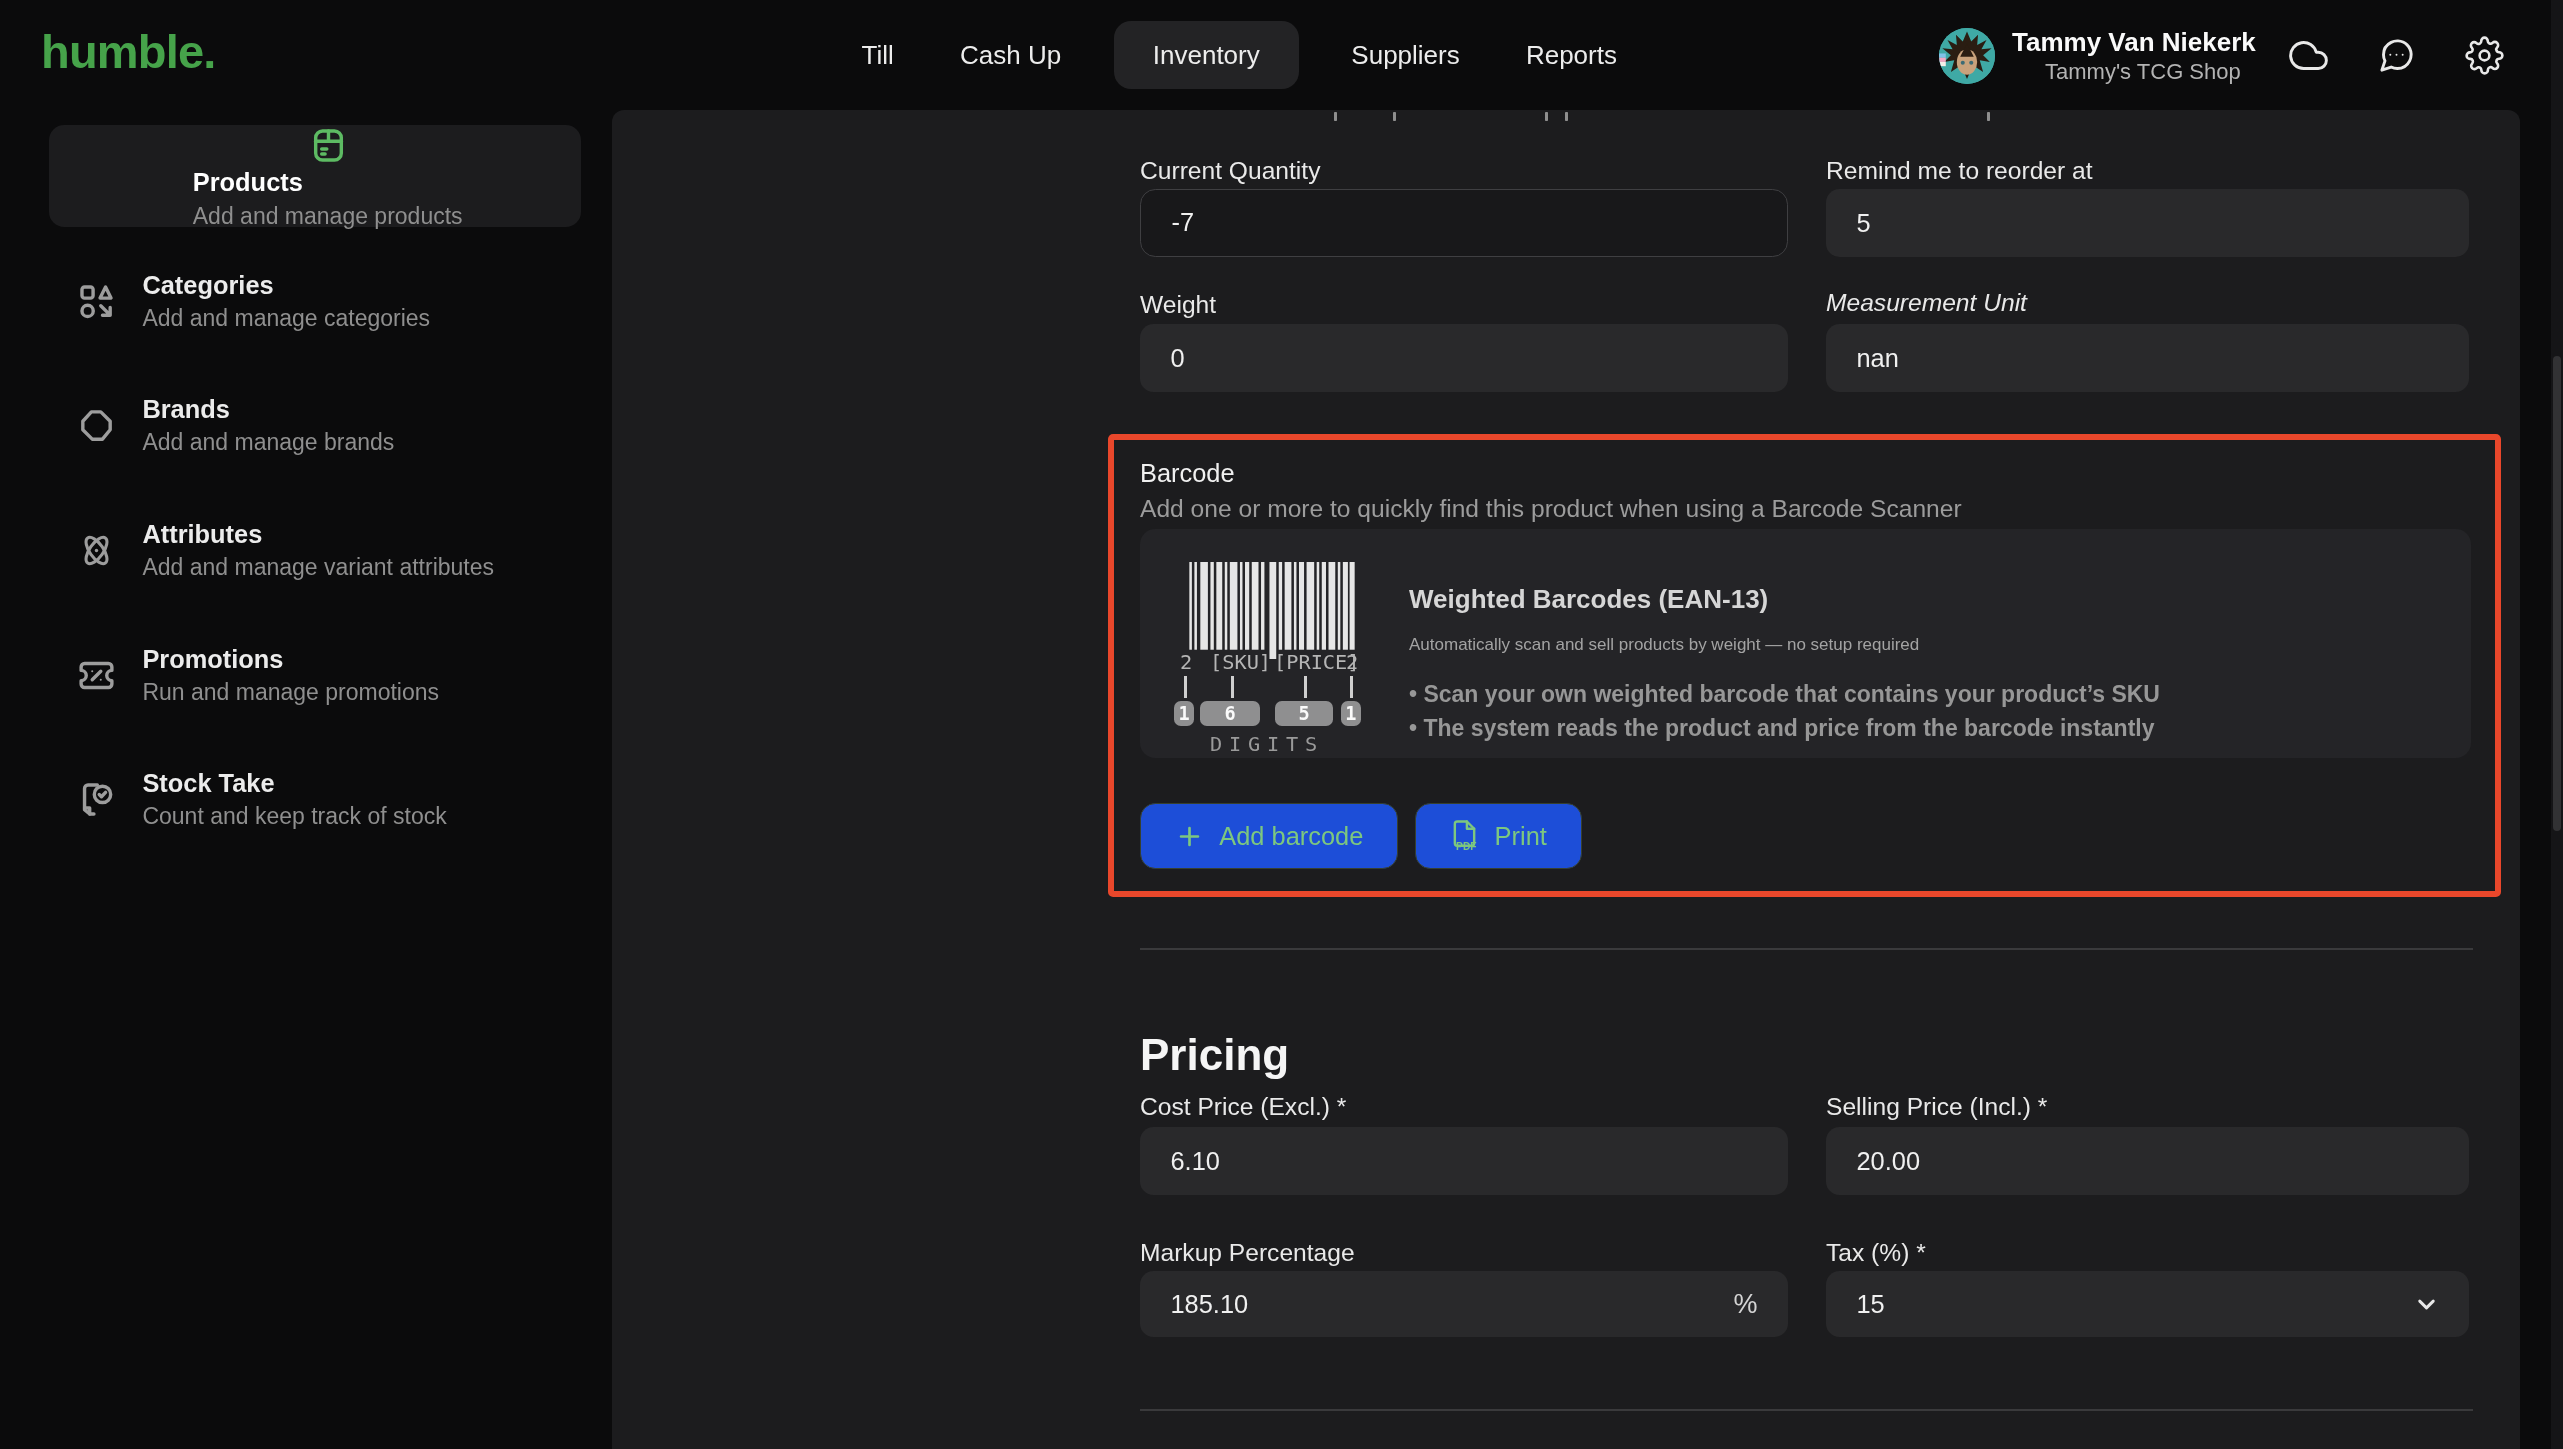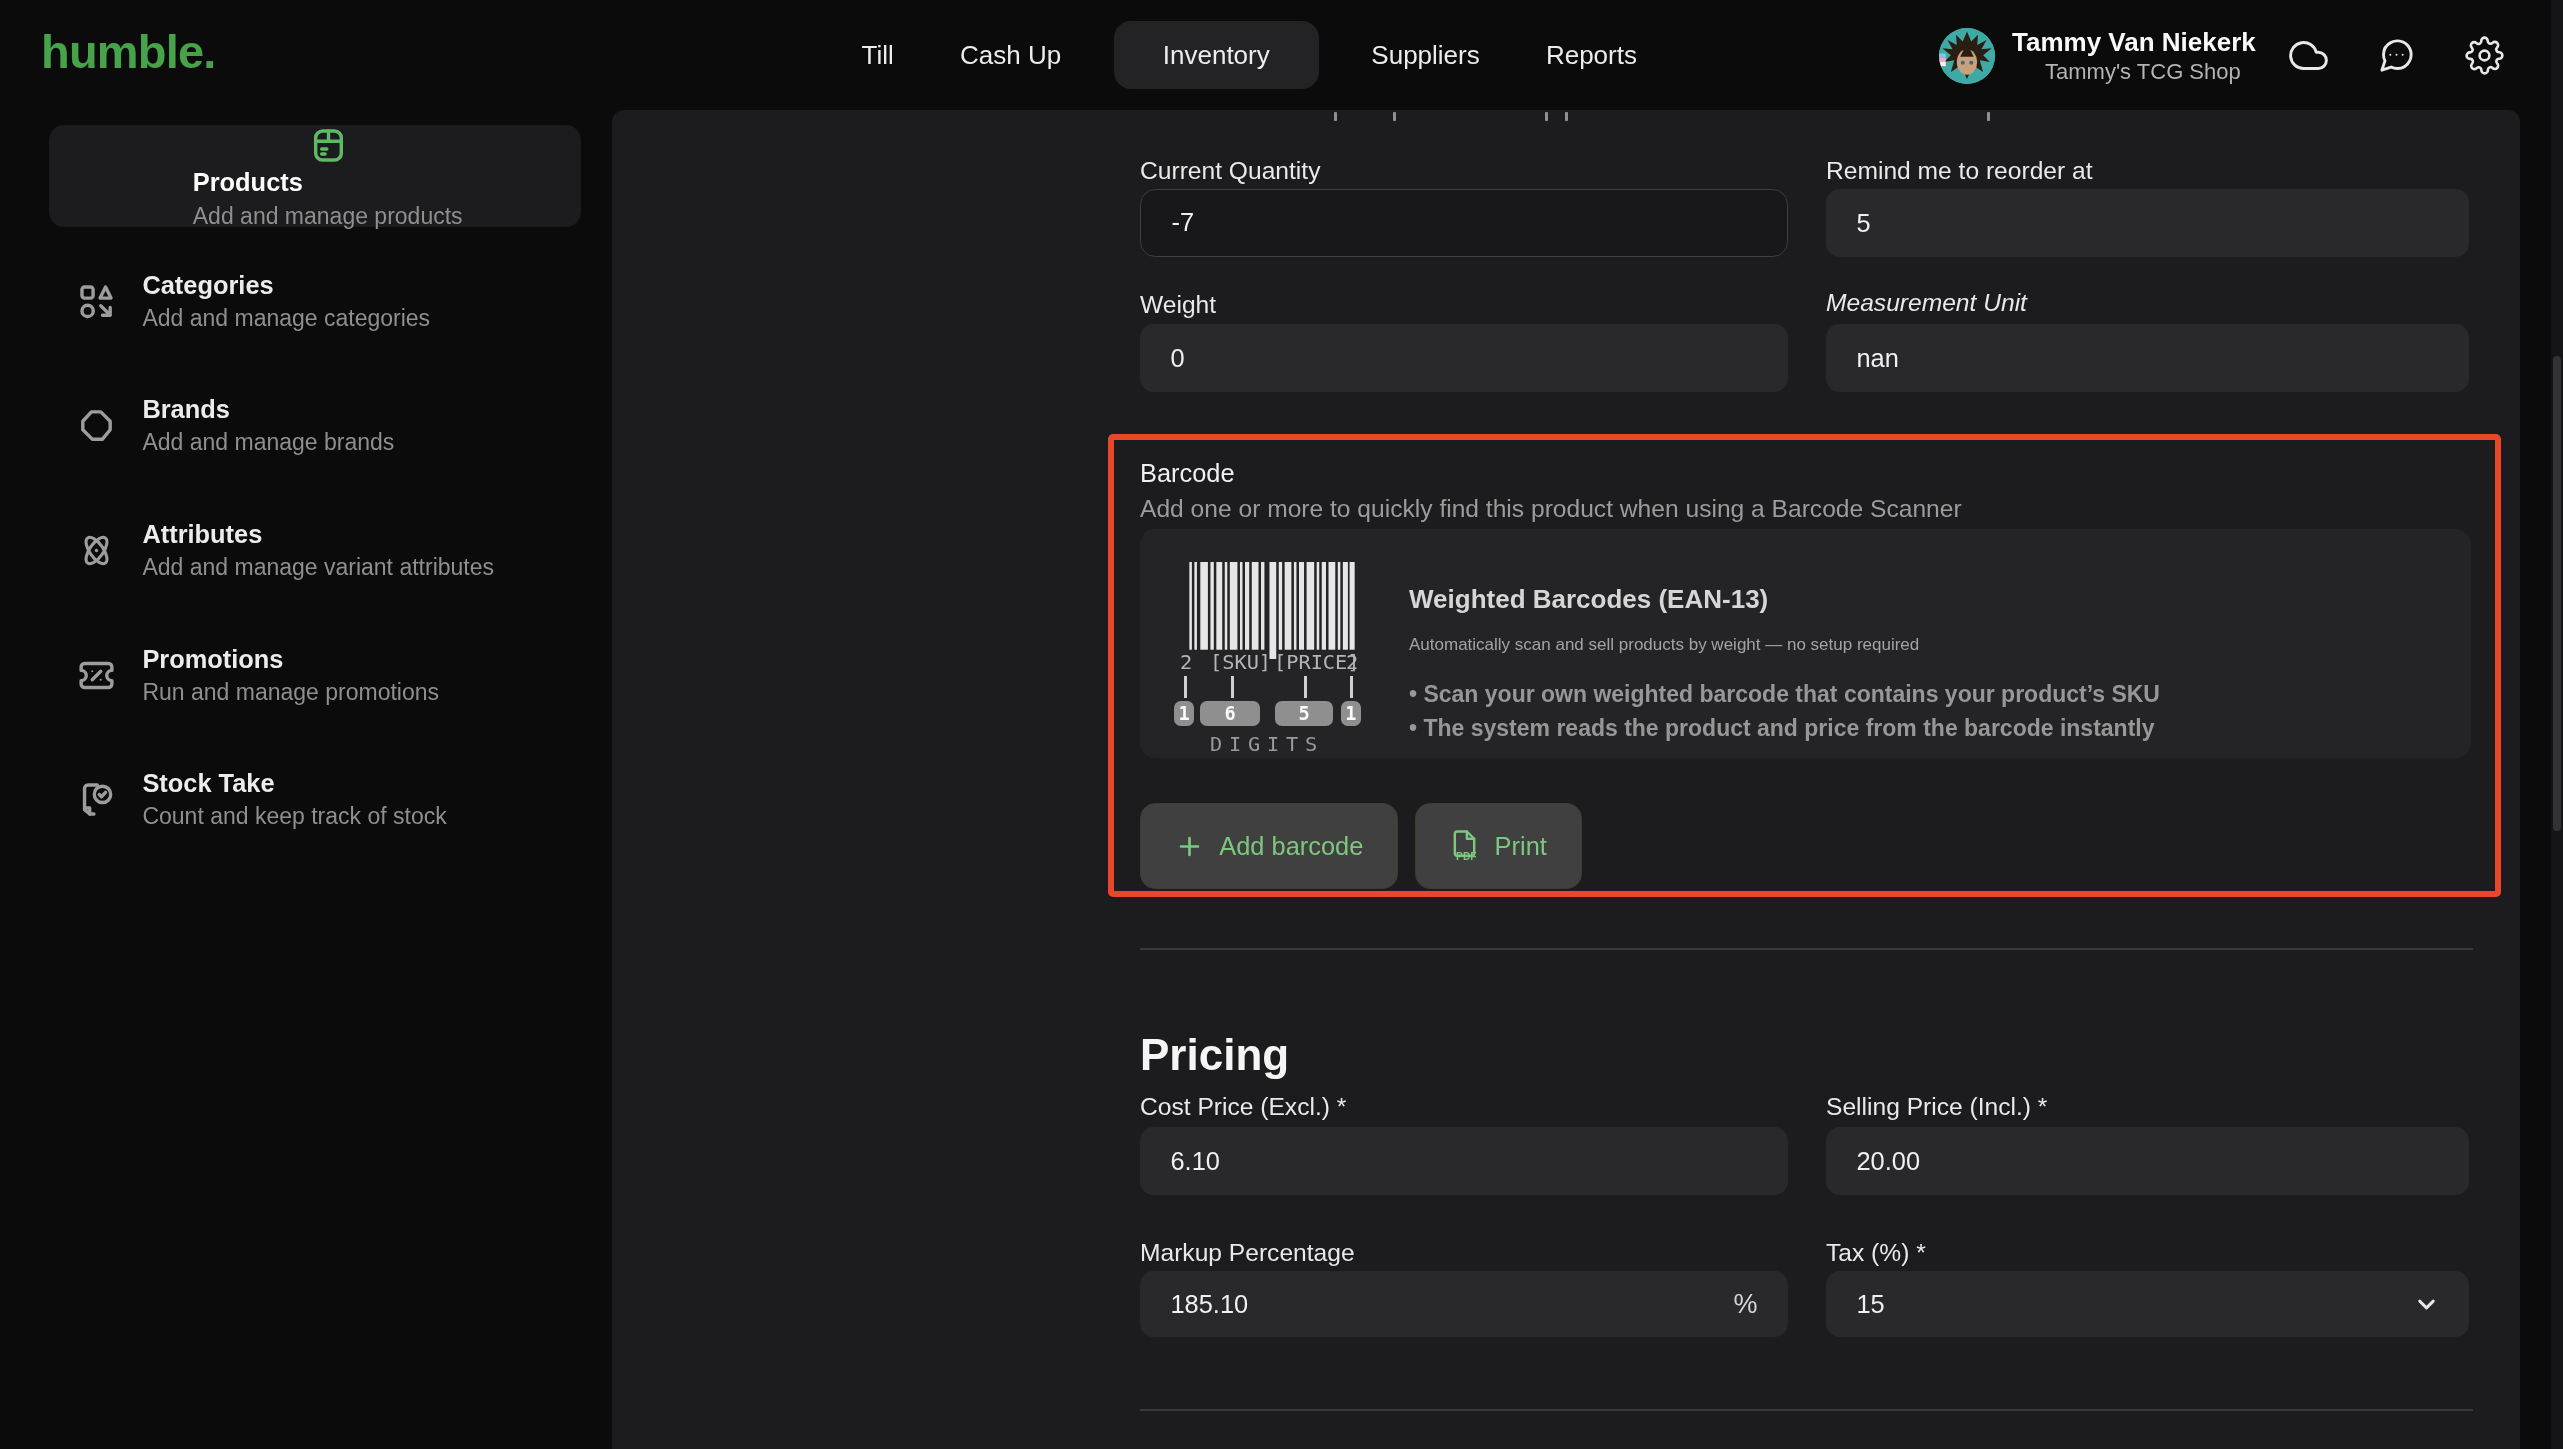--- a/index.html
+++ b/index.html
@@ -8,21 +8,21 @@
     position:relative; width:2563px; height:1449px; overflow:hidden;
     background:#0b0b0c; font-family:"Liberation Sans", sans-serif; color:#f2f2f2;
   }
   
   .header { position:absolute; left:0; top:0; width:2563px; height:110px; }
   .logo { position:absolute; left:41px; top:24px; font-size:47px; font-weight:700;
           letter-spacing:-0.8px; color:#46a34a; }
   .nav { position:absolute; left:848px; top:0; height:110px; display:flex; align-items:center; gap:39px; }
   .nav-item { font-size:26px; color:#ececec; padding:0 13.6px; height:68px; line-height:68px;
               border-radius:17px; cursor:pointer; white-space:nowrap; }
-  .nav-item.active { background:#232325; padding:0 49px; }
+  .nav-item.active { background:#232325; padding:0 39px; }
   .user { position:absolute; left:1939px; top:27px; display:flex; align-items:center; }
   .avatar { position:relative; width:56px; height:56px; border-radius:50%; overflow:hidden; background:#3fa9a5; flex:0 0 56px; }
   .avatar svg { position:absolute; left:0; top:0; }
   .user-text { margin-left:17px; }
   .user-name { font-size:26px; font-weight:700; color:#fafafa; line-height:30.5px; }
   .user-shop { font-size:22px; color:#b3b3b3; line-height:27px;margin-left:33px; }
   .header-icons { position:absolute; left:2289px; top:0; height:110px; display:flex; align-items:center; gap:49px; }
   .hicon { width:39px; height:39px; color:#e8e8e8; cursor:pointer; }
   
   .sidebar { position:absolute; left:0; top:110px; width:612px; height:1339px; }
@@ -63,21 +63,21 @@
            color:#fafafa; font-family:"DejaVu Sans Mono", monospace; font-size:18.6px; font-weight:700;
            line-height:25.4px; text-align:center; }
   .digits { position:absolute; left:0; top:170px; width:186px; text-align:center;
             font-family:"DejaVu Sans Mono", monospace; font-size:20.3px; letter-spacing:6.8px; color:#9a9a9a; }
   .info { position:absolute; left:269px; top:53px; width:1034px; }
   .info-title { font-size:26px; font-weight:700; color:#d6d6d6; line-height:34px; }
   .info-sub { font-size:17px; color:#a3a3a3; line-height:34px; margin-top:12px; }
   .info-bullets { margin-top:15.3px; }
   .info-bullets div { font-size:23px; font-weight:700; color:#979797; line-height:34px; }
   .btn-row { position:absolute; top:693px; left:0; display:flex; gap:17px; }
-  .gbtn { height:86px; border-radius:15.3px; background:#404040; border:1.7px solid #36402f;
+  .gbtn { height:66px; border-radius:15.3px; background:#1d4ed8; border:1.7px solid #36402f;
           display:flex; align-items:center; gap:15.3px; padding:0 34px; cursor:pointer;
           color:#7dc77f; font-size:25.4px; white-space:nowrap; }
   .gbtn svg { flex:0 0 auto; }
   .divider { position:absolute; left:0; width:1333px; height:1.7px; background:#3a3a3c; }
   .pricing-title { position:absolute; top:920px; left:0; font-size:44px; font-weight:700; color:#f5f5f5; }
   
   .scroll-track { position:absolute; right:0; top:0; width:12px; height:1449px; background:#151517; }
   .scroll-thumb { position:absolute; right:1.7px; top:356px; width:8.5px; height:475px; background:#323234; border-radius:4.2px; }
 </style>
 </head>

